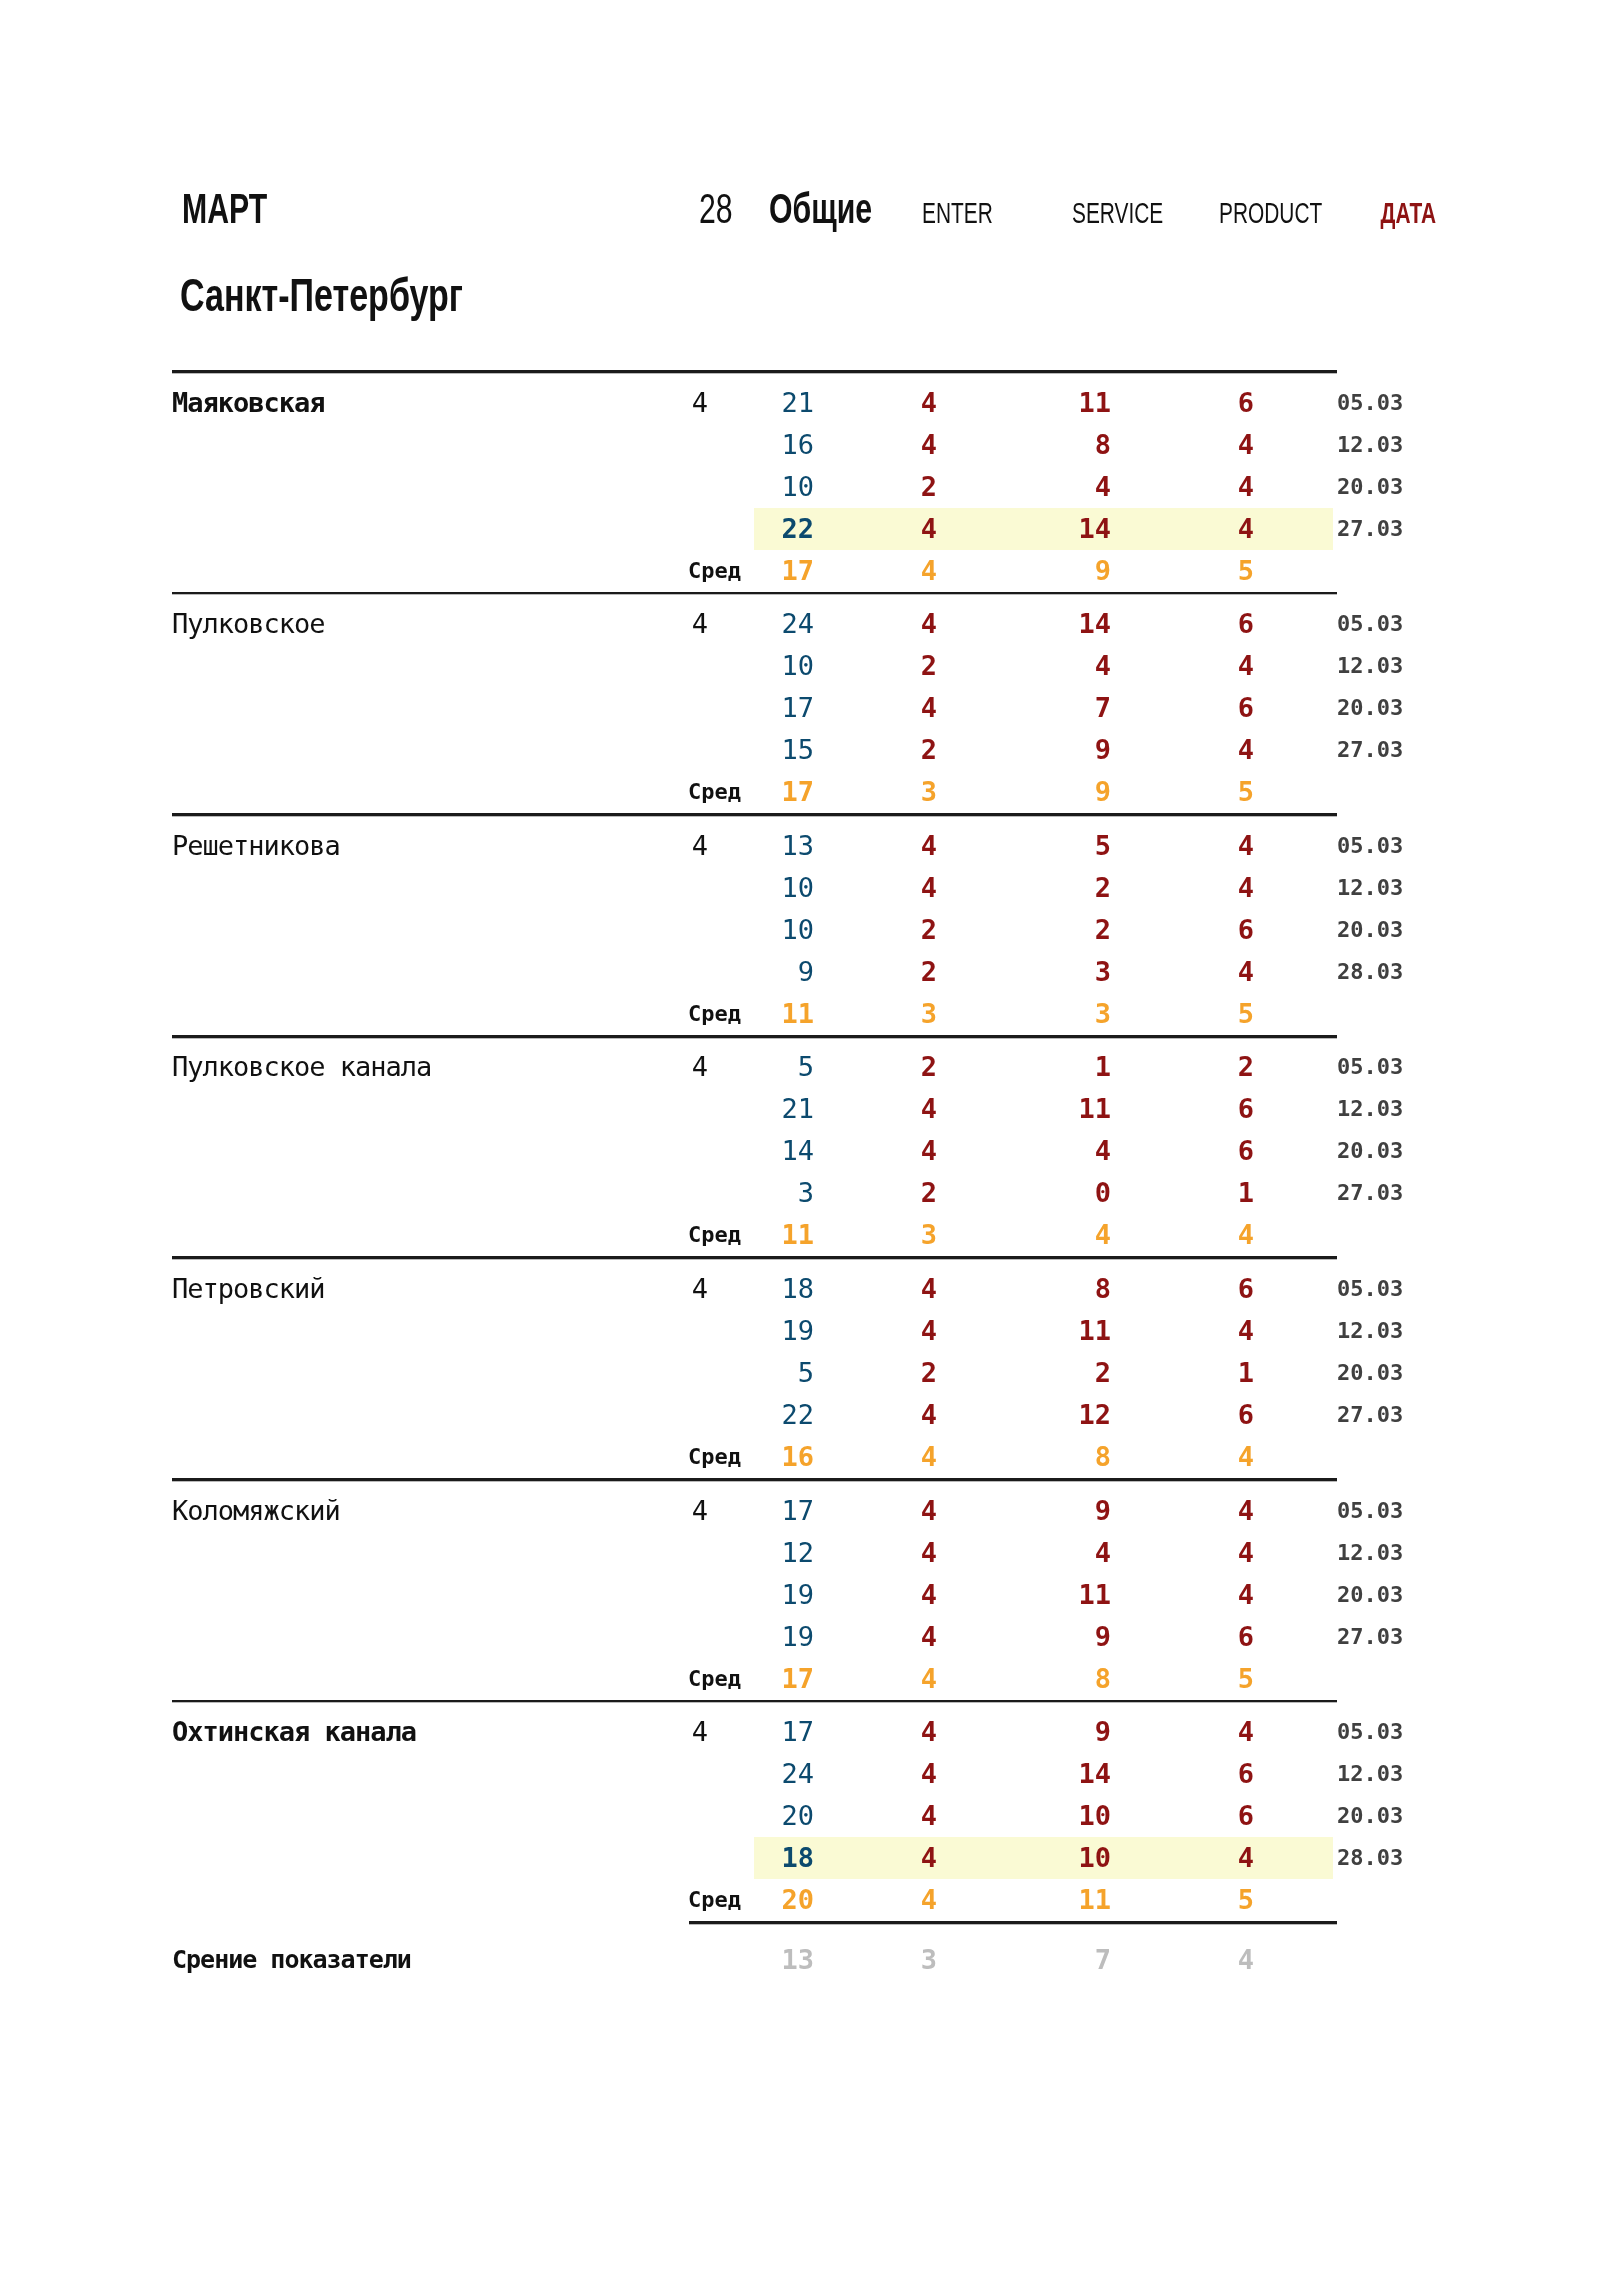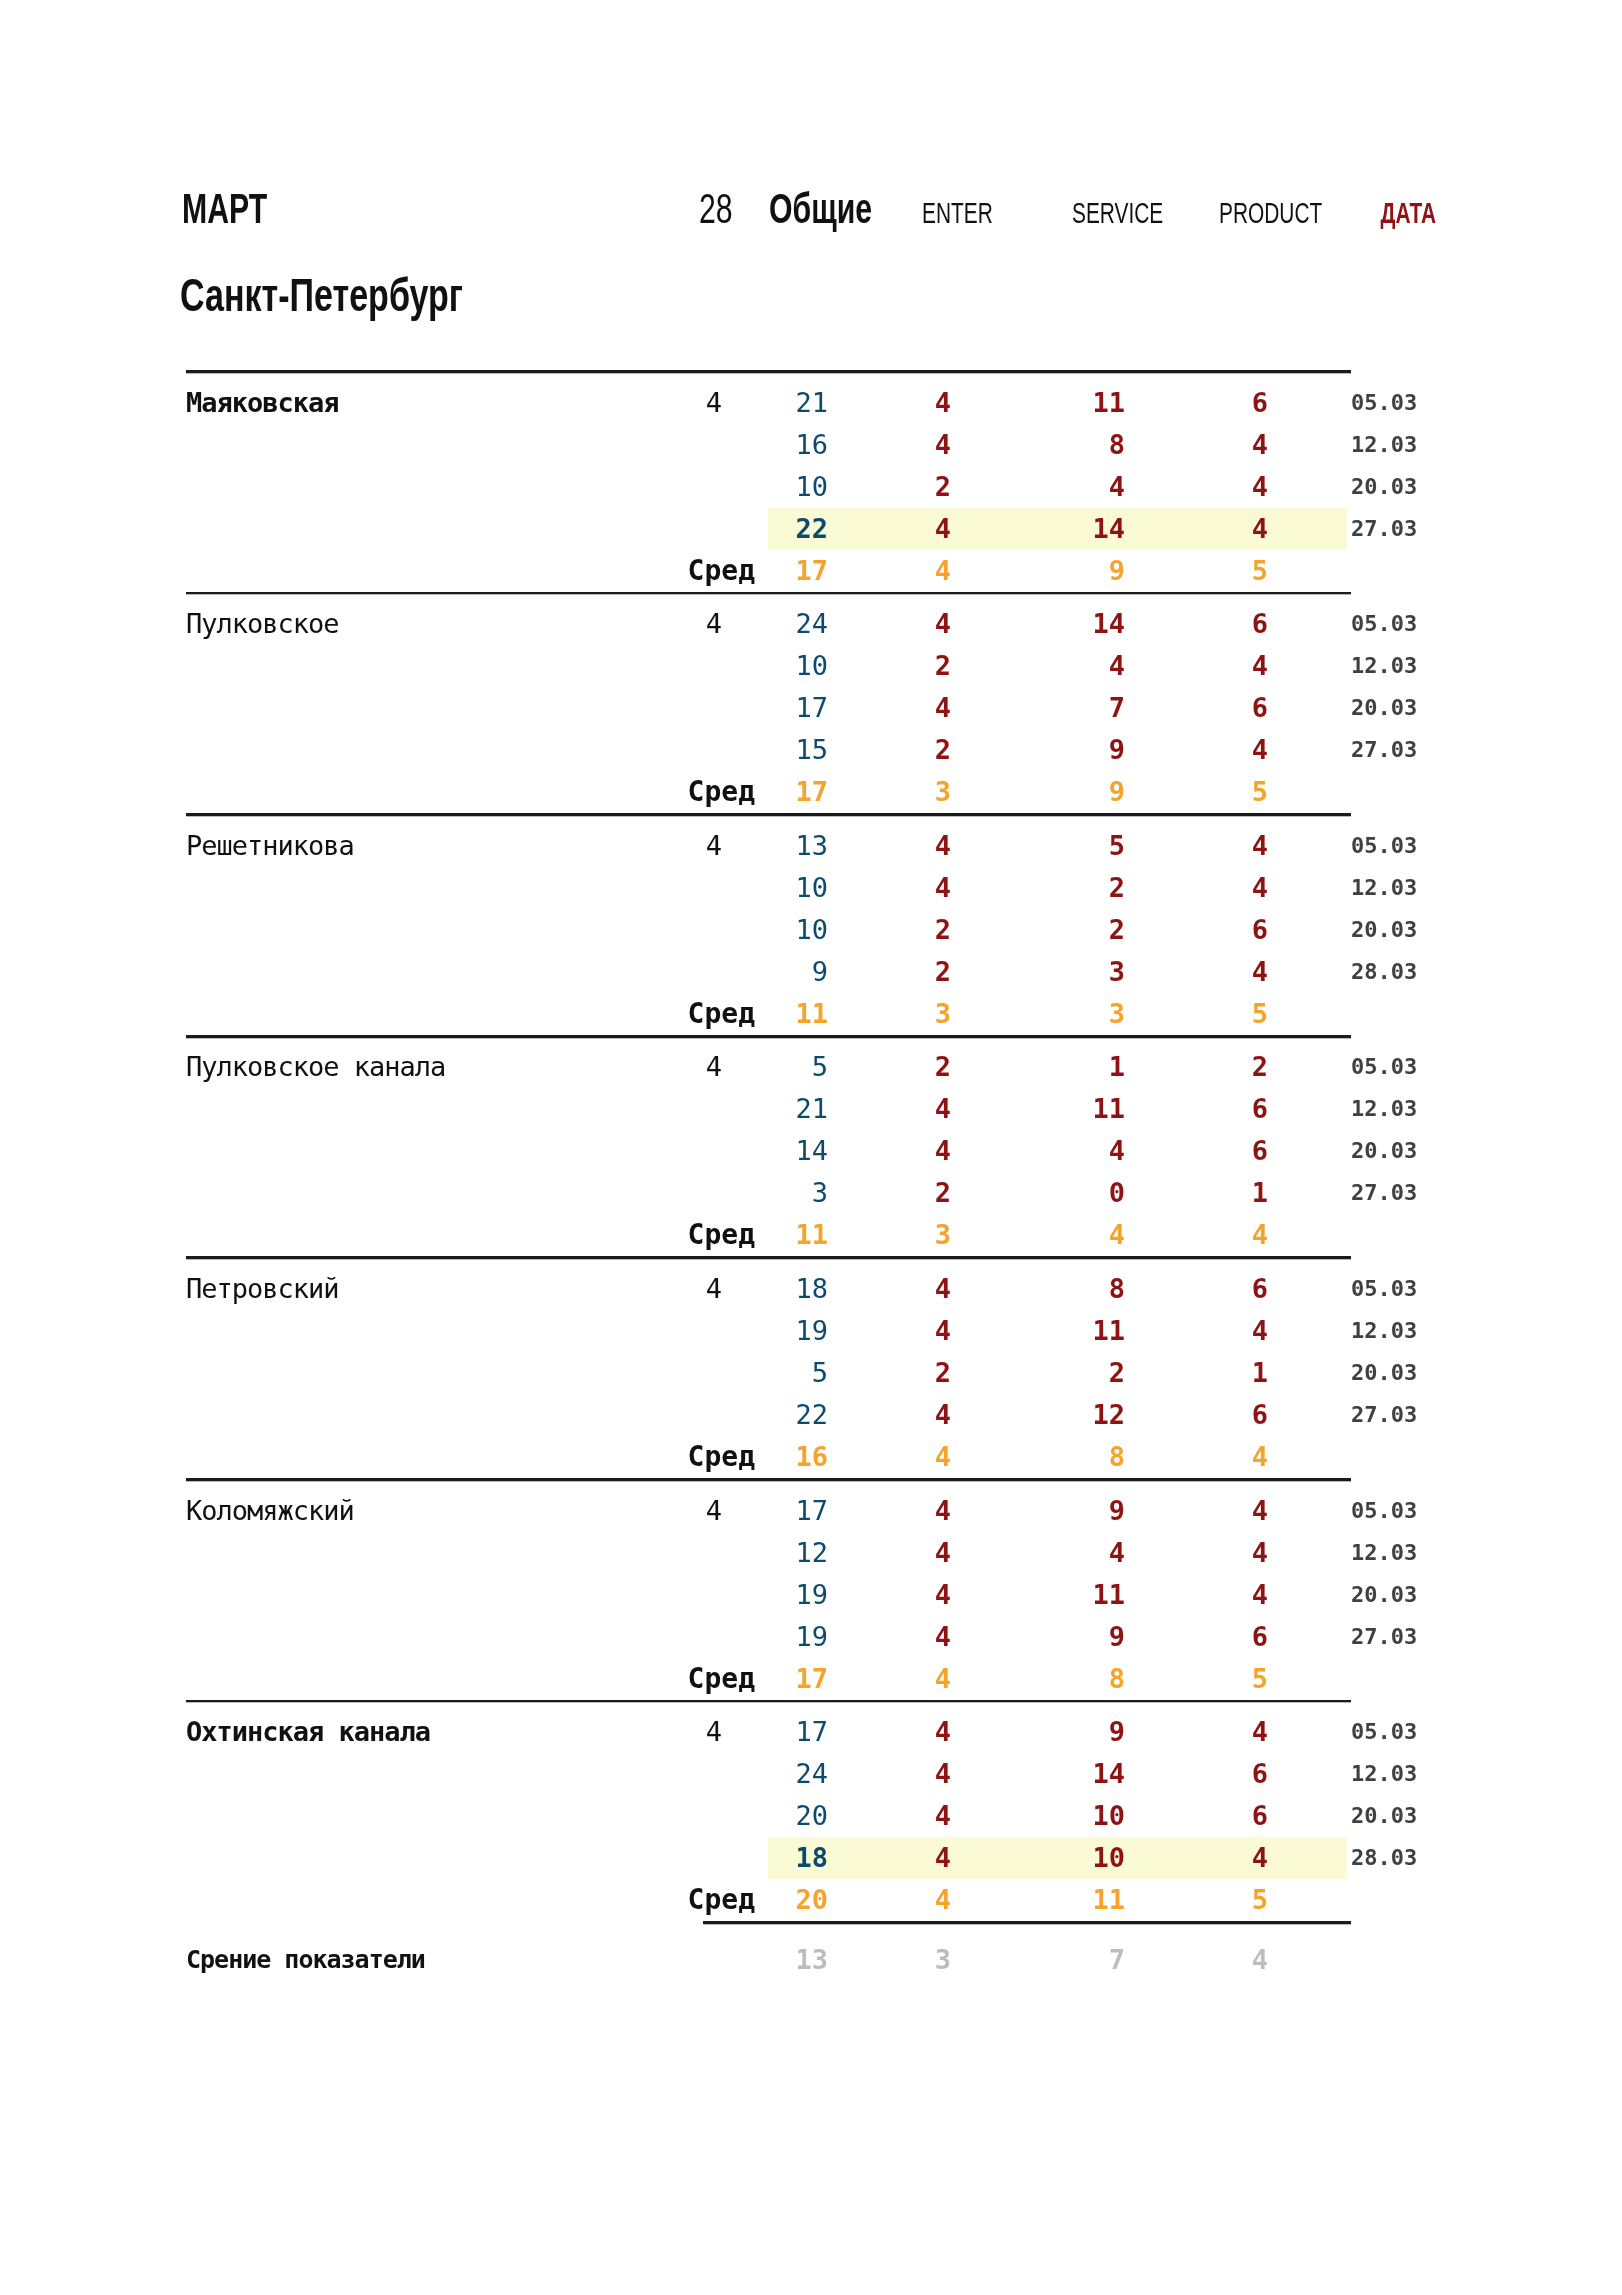--- a/index.html
+++ b/index.html
@@ -23,37 +23,37 @@
   .hdr .center  {left:922px;font-size:29px;bottom:2.9px;}
   .hdr .cservice{left:1072px;font-size:29px;bottom:2.9px;}
   .hdr .cproduct{left:1219px;font-size:29px;bottom:2.9px;}
   .hdr .cdate   {left:auto;right:186px;font-size:29px;bottom:2.9px;font-weight:bold;
                  transform-origin:right bottom;color:#8e1313;}
   
   .title{position:absolute;top:268px;left:180px;margin:0;
          font-family:"Liberation Sans", sans-serif;font-size:46px;font-weight:bold;
          transform:scaleX(0.74);transform-origin:left top;white-space:nowrap;}
   
-  .table{position:absolute;top:370px;left:186px;width:1258px;}
+  .table{position:absolute;top:370px;left:172px;width:1258px;}
   .section{position:relative;padding-top:11.6px;}
   .rule{position:absolute;top:0;left:0;right:93px;height:2.9px;background:#1b1b1b;
         border-bottom:1px solid #b9b9b9;}
   .row{position:relative;display:grid;height:42px;line-height:42px;
        grid-template-columns:1fr 58px 106px 123px 174px 143px 83px 93px;}
   .hl-band{position:absolute;left:582px;width:579px;top:0;height:42px;background:#fafad4;}
   .cell{position:relative;white-space:nowrap;}
   .c-name{text-align:left;font-size:27px;letter-spacing:-1px;}
   .c-name.b{font-weight:bold;}
   .c-count{text-align:right;font-size:27px;}
   .c-v{text-align:right;font-size:27px;}
   .c-total{color:#0c4a6e;font-weight:normal;}
   .c-total.b{font-weight:bold;}
   .c-red{color:#8e1313;font-weight:bold;}
   .c-date{text-align:left;font-size:22px;font-weight:bold;color:#404040;}
-  .avg .c-label{grid-column:1/3;text-align:right;font-size:28px;font-weight:bold;
+  .avg .c-label{grid-column:1/3;text-align:right;font-size:22px;font-weight:bold;
                 transform:translateX(33px);}
   .avg .c-v{color:#f5a32b;font-weight:bold;}
   
   .foot-rule{position:absolute;left:517px;right:93px;top:0;height:2.9px;background:#1b1b1b;
              border-bottom:1px solid #b9b9b9;}
   .footer{position:relative;padding-top:13.5px;}
   .footer .row{height:50px;line-height:50px;}
   .footer .c-name{font-weight:bold;font-size:25px;}
   .footer .c-v{color:#bdbdbd;font-weight:bold;}
 </style>

